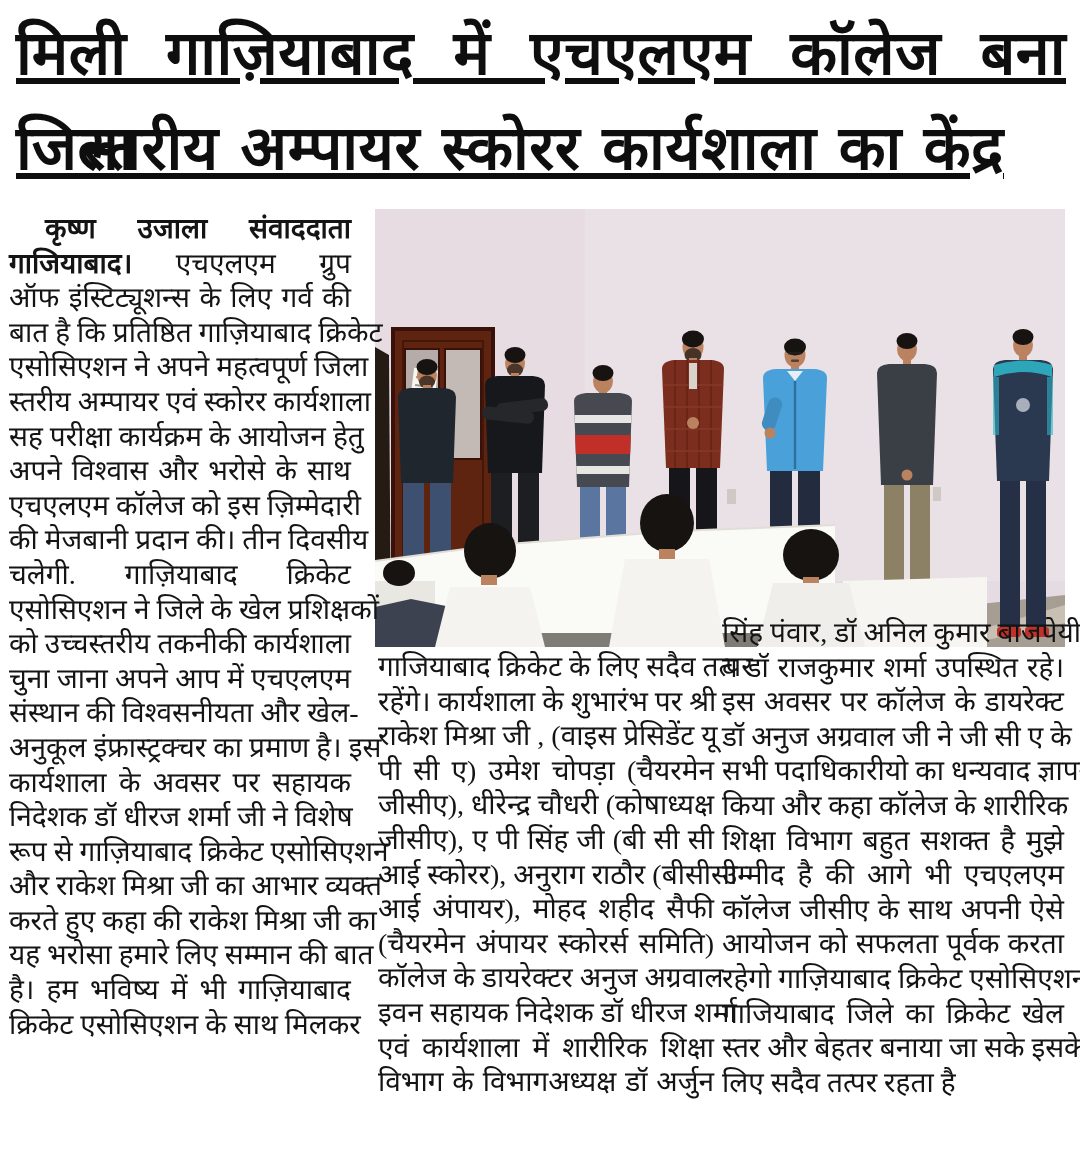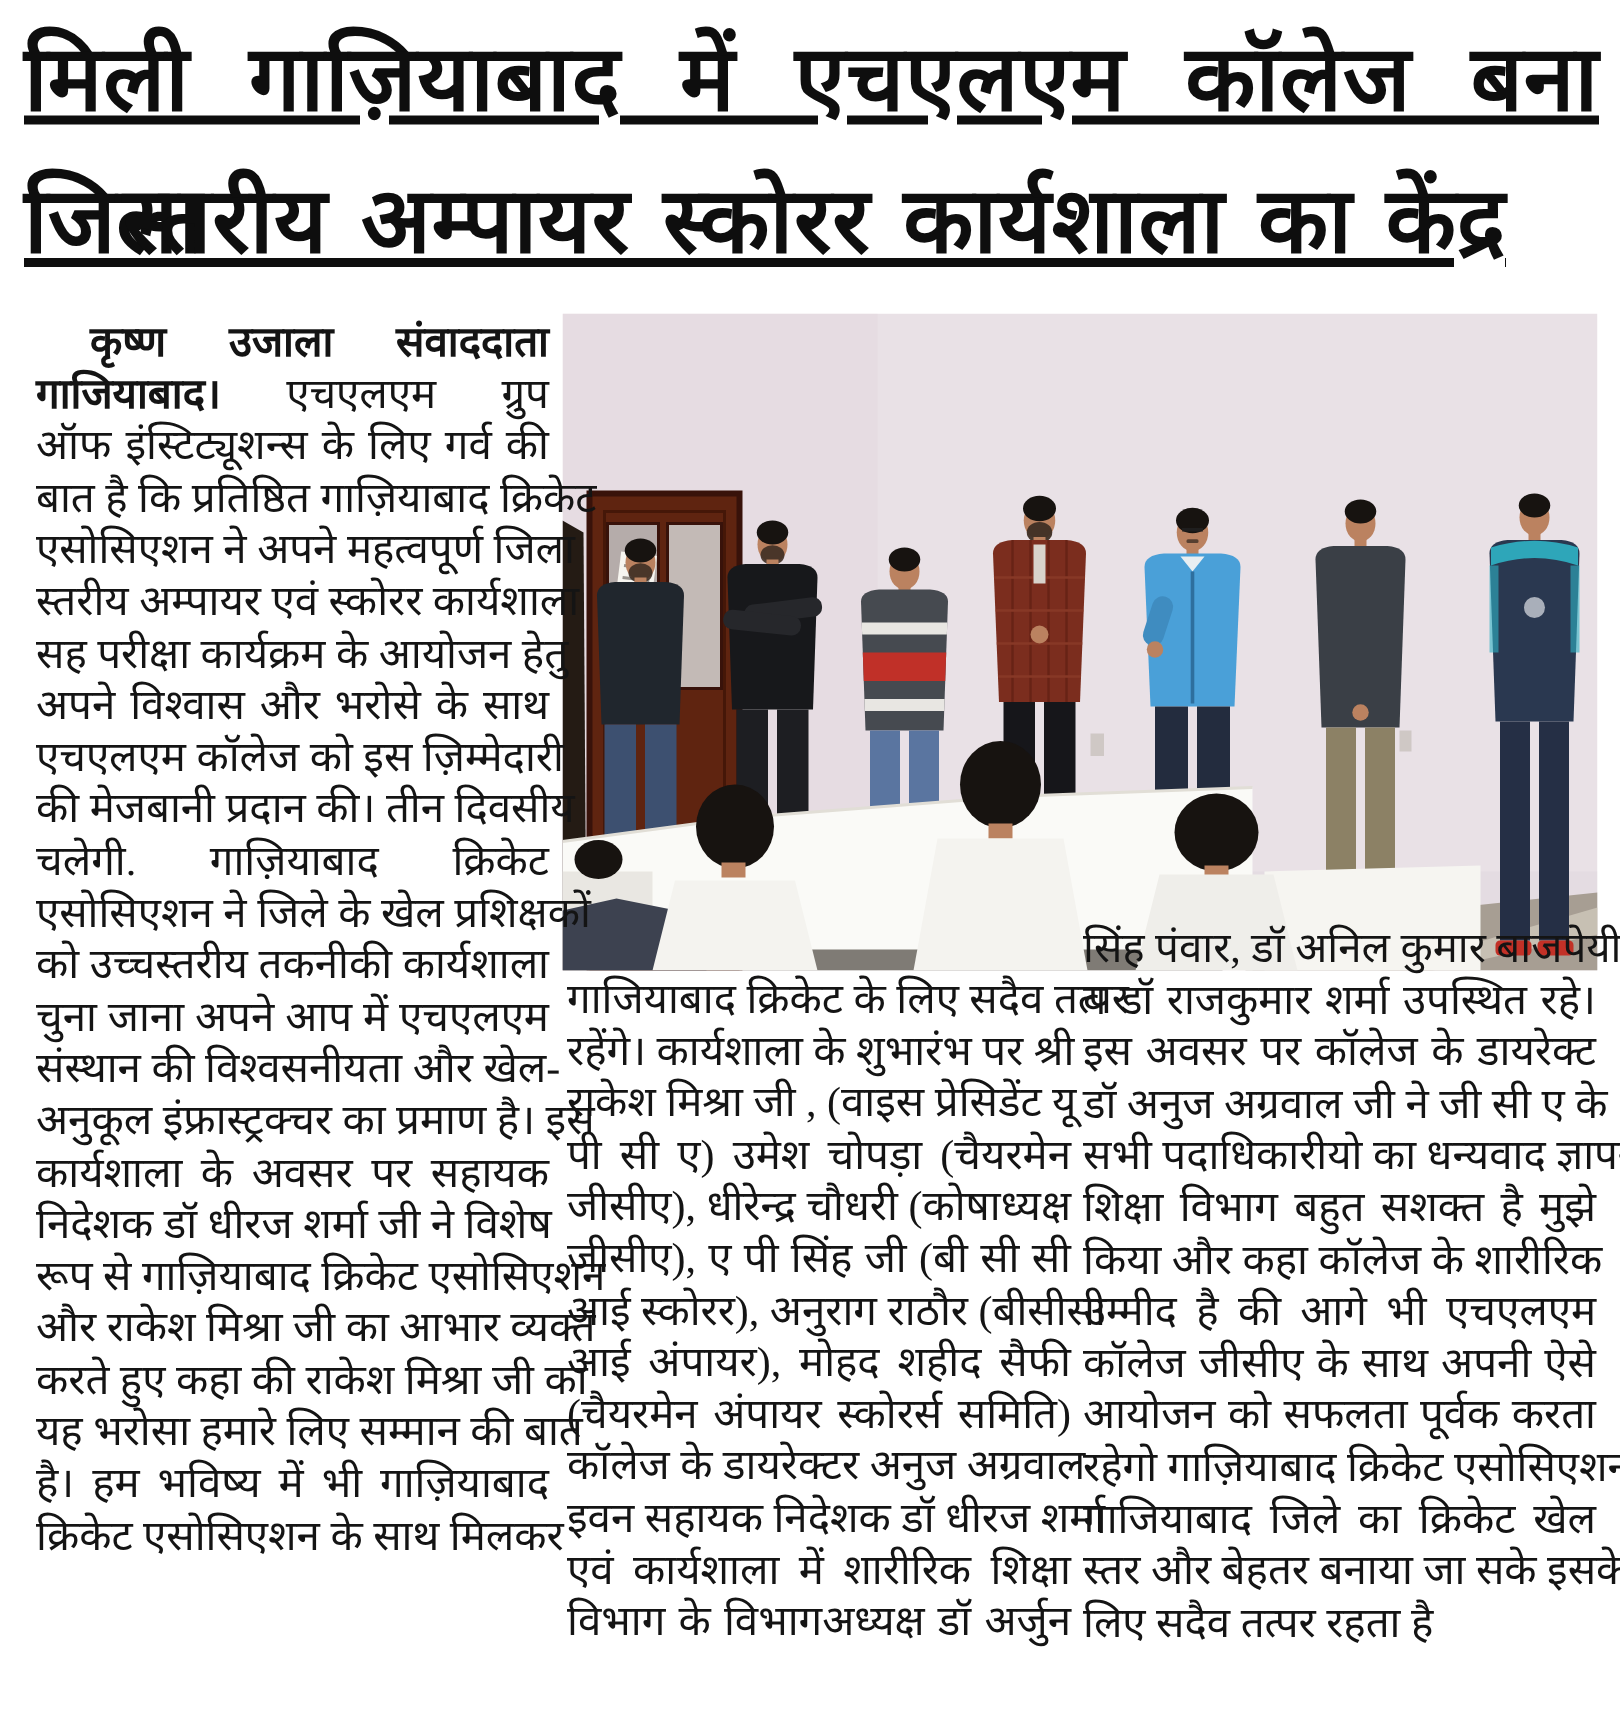--- a/index.html
+++ b/index.html
@@ -20,21 +20,21 @@
   }
   .headline .hl2 { padding:0 62px 0 66px; }
   
   .col { position:absolute; font-size:28px; color:#141414; }
   .col .line {
     height:34.6px; line-height:34.6px; white-space:nowrap;
     text-align:justify; text-align-last:justify;
     overflow:visible;
   }
   .col .line.plain { text-align-last:left; }
-  .col1 { left:24px;  top:212px; width:342px; }
+  .col1 { left:9px;  top:212px; width:342px; }
   .col2 { left:378px; top:650px; width:336px; }
   .col3 { left:722px; top:616px; width:342px; }
   .byline   { font-weight:700; text-indent:36px; }
   .dateline { }
   .dateline .bold { font-weight:700;font-family:Liberation Serif, serif; }
   
   .photo { position:absolute; left:375px; top:209px; width:690px; height:438px; }
   .photo svg { display:block; width:100%; height:100%; }
 </style>
 </head>
@@ -252,22 +252,22 @@
       </div>
   </div>
 
   <div class="col col3">
     <div>
         <div class="line">सिंह पंवार, डॉ अनिल कुमार बाजपेयी</div>
         <div class="line">व डॉ राजकुमार शर्मा उपस्थित रहे।</div>
         <div class="line">इस अवसर पर कॉलेज के डायरेक्ट</div>
         <div class="line">डॉ अनुज अग्रवाल जी ने जी सी ए के</div>
         <div class="line">सभी पदाधिकारीयो का धन्यवाद ज्ञापन</div>
+        <div class="line">किया और कहा कॉलेज के शारीरिक</div>
         <div class="line">शिक्षा विभाग बहुत सशक्त है मुझे</div>
-        <div class="line">किया और कहा कॉलेज के शारीरिक</div>
         <div class="line">उम्मीद है की आगे भी एचएलएम</div>
         <div class="line">कॉलेज जीसीए के साथ अपनी ऐसे</div>
         <div class="line">आयोजन को सफलता पूर्वक करता</div>
         <div class="line">रहेगो गाज़ियाबाद क्रिकेट एसोसिएशन</div>
         <div class="line">गाजियाबाद जिले का क्रिकेट खेल</div>
         <div class="line">स्तर और बेहतर बनाया जा सके इसके</div>
         <div class="line plain">लिए सदैव तत्पर रहता है</div>
       </div>
   </div>
 

